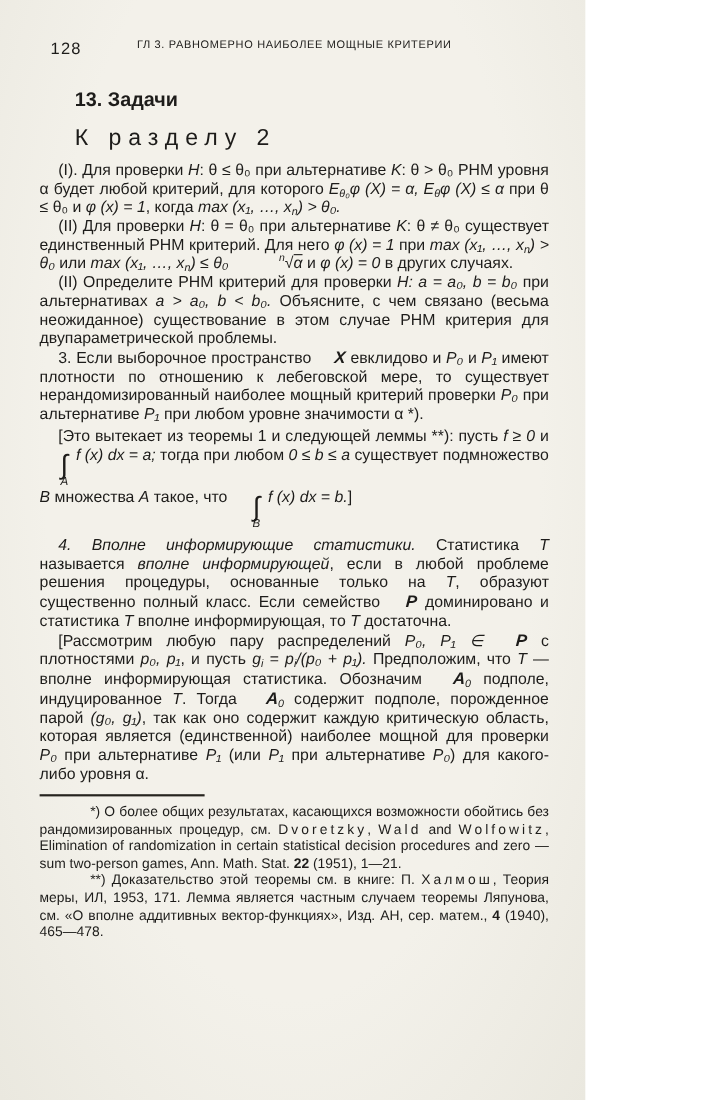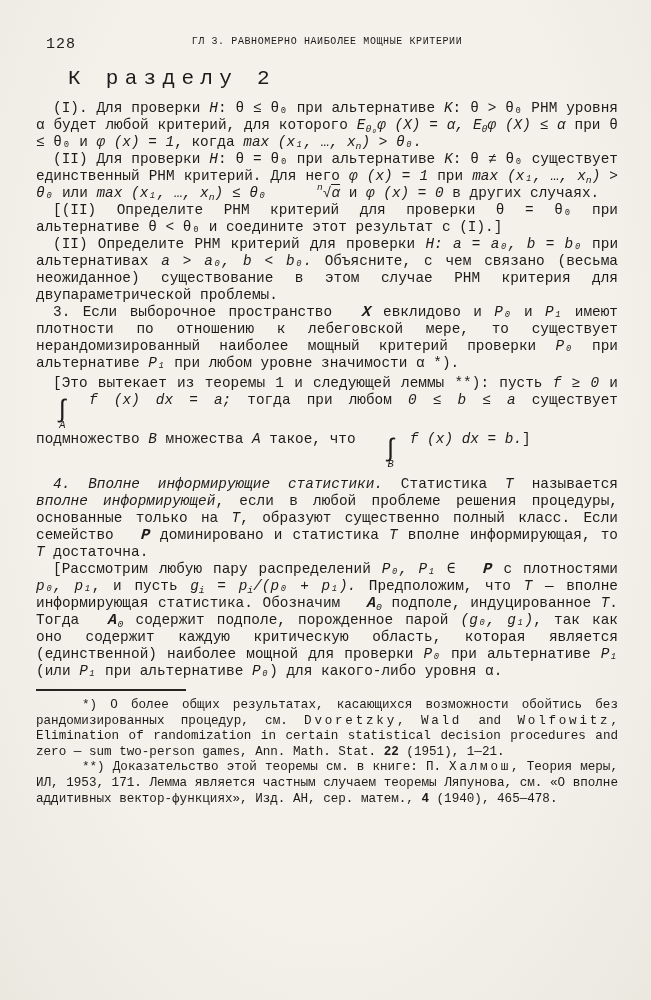--- a/index.html
+++ b/index.html
@@ -1,22 +1,22 @@
 <!DOCTYPE html>
 <html><head>
 <meta charset="utf-8">
 <style>
   html,body{margin:0;padding:0;}
   .page{
     position:relative;
-    width:651px;height:1000px;
+    width:532px;height:1000px;
     background:#f0eee7;
     background-image:radial-gradient(ellipse at 50% 40%, #f3f1ea 60%, #eae8df 100%);
     overflow:hidden;
-    font-family:Liberation Mono, monospace;
+    font-family:Liberation Sans, sans-serif;
     color:#1d1c1a;
     box-sizing:border-box;
     padding:36px 33px 0 36px;
   }
   .hdr{position:relative;height:17px;margin-bottom:0;}
   .pageno{position:absolute;left:10px;top:0;font-size:15px;letter-spacing:1px;}
   .runhead{text-align:center;font-size:10px;letter-spacing:0.6px;font-weight:500;}
   h1.sect{font-size:18px;font-weight:bold;margin:27px 0 0 32px;line-height:20px;}
   .subsect{font-size:21px;margin:17px 0 0 32px;letter-spacing:0.30em;line-height:17px;}
   .body{margin-top:13px;font-size:14.4px;line-height:17px;text-align:justify;}
@@ -46,30 +46,30 @@
 </head>
 <body>
 
 <div class="page">
 
   <div class="hdr">
     <span class="pageno">128</span>
     <div class="runhead">ГЛ 3. РАВНОМЕРНО НАИБОЛЕЕ МОЩНЫЕ КРИТЕРИИ</div>
   </div>
 
+  <h1 class="sect">13. Задачи</h1>
   <div class="subsect">К разделу 2</div>
 
   <div class="body">
 
 
     <p class="par"><span>(I). Для проверки </span><span class="m">H</span><span>: θ ≤ θ₀ при альтернативе </span><span class="m">K</span><span>: θ &gt; θ₀ РНМ уровня α будет любой критерий, для которого </span><span class="m">E</span><sub>θ₀</sub><span class="m">φ (X) = α, E</span><sub>θ</sub><span class="m">φ (X) ≤ α</span><span> при θ ≤ θ₀ и </span><span class="m">φ (x) = 1</span><span>, когда </span><span class="m">max (x₁, …, x</span><sub>n</sub><span class="m">) &gt; θ₀.</span></p>
 
     <p class="par"><span>(II) Для проверки </span><span class="m">H</span><span>: θ = θ₀ при альтернативе </span><span class="m">K</span><span>: θ ≠ θ₀ существует единственный РНМ критерий. Для него </span><span class="m">φ (x) = 1</span><span> при </span><span class="m">max (x₁, …, x</span><sub>n</sub><span class="m">) &gt; θ₀</span><span> или </span><span class="m">max (x₁, …, x</span><sub>n</sub><span class="m">) ≤ θ₀ </span><span class="rad"><span class="radn">n</span><span class="radsign">√</span><span class="ovl m">α</span></span><span> и </span><span class="m">φ (x) = 0</span><span> в других случаях.</span></p>
 
-    <p class="par"><span>[(II) Определите РНМ критерий для проверки θ = θ₀ при альтернативе θ &lt; θ₀ и соедините этот результат с (I).]</span></p>
 
 
 
     <p class="par"><span>(II) Определите РНМ критерий для проверки </span><span class="m">H: a = a₀, b = b₀</span><span> при альтернативах </span><span class="m">a &gt; a₀, b &lt; b₀.</span><span> Объясните, с чем связано (весьма неожиданное) существование в этом случае РНМ критерия для двупараметрической проблемы.</span></p>
 
 
     <p class="par"><span>3. Если выборочное пространство </span><span class="scr">X</span><span> евклидово и </span><span class="m">P₀</span><span> и </span><span class="m">P₁</span><span> имеют плотности по отношению к лебеговской мере, то существует нерандомизированный наиболее мощный критерий проверки </span><span class="m">P₀</span><span> при альтернативе </span><span class="m">P₁</span><span> при любом уровне значимости α *).</span></p>
 
     <p class="par sp4"><span>[Это вытекает из теоремы 1 и следующей леммы **): пусть </span><span class="m">f ≥ 0</span><span> и </span><span class="intwrap">
           <span class="isign">∫</span>

